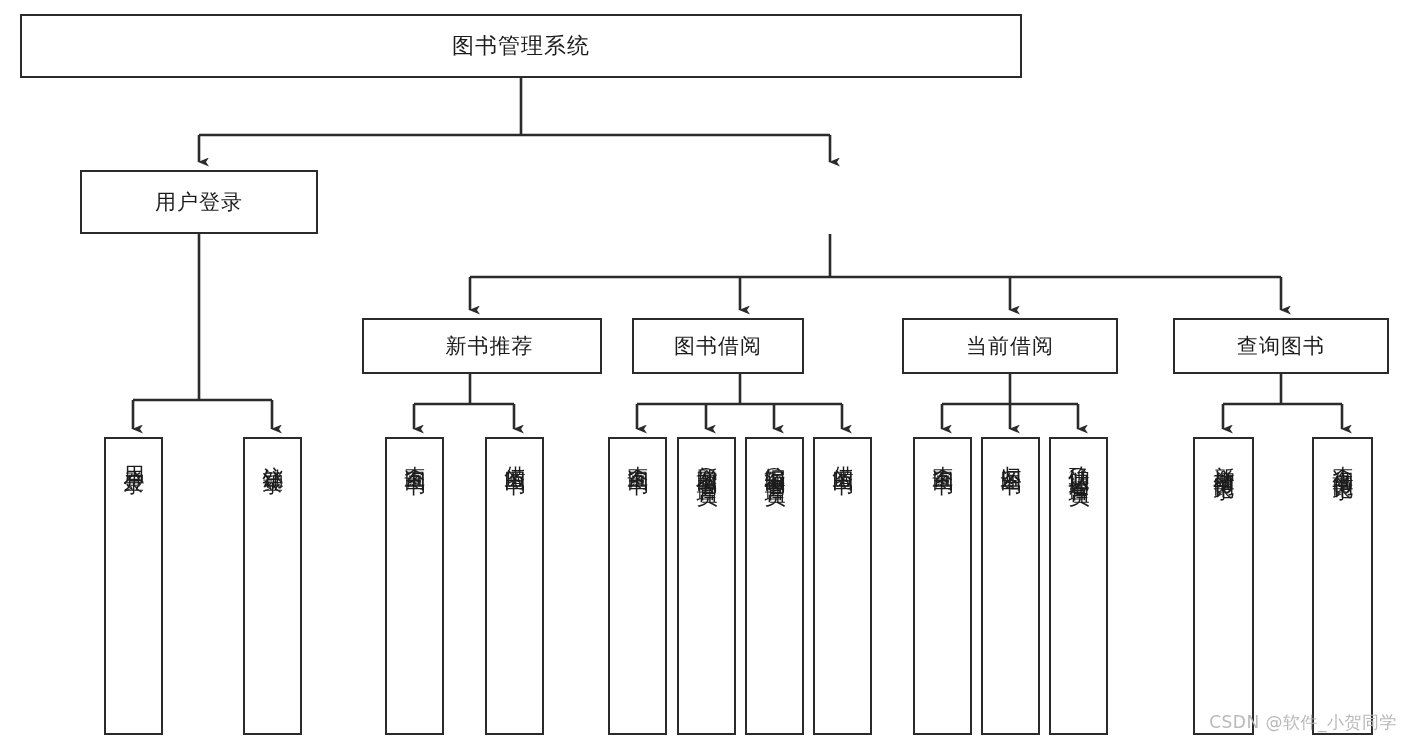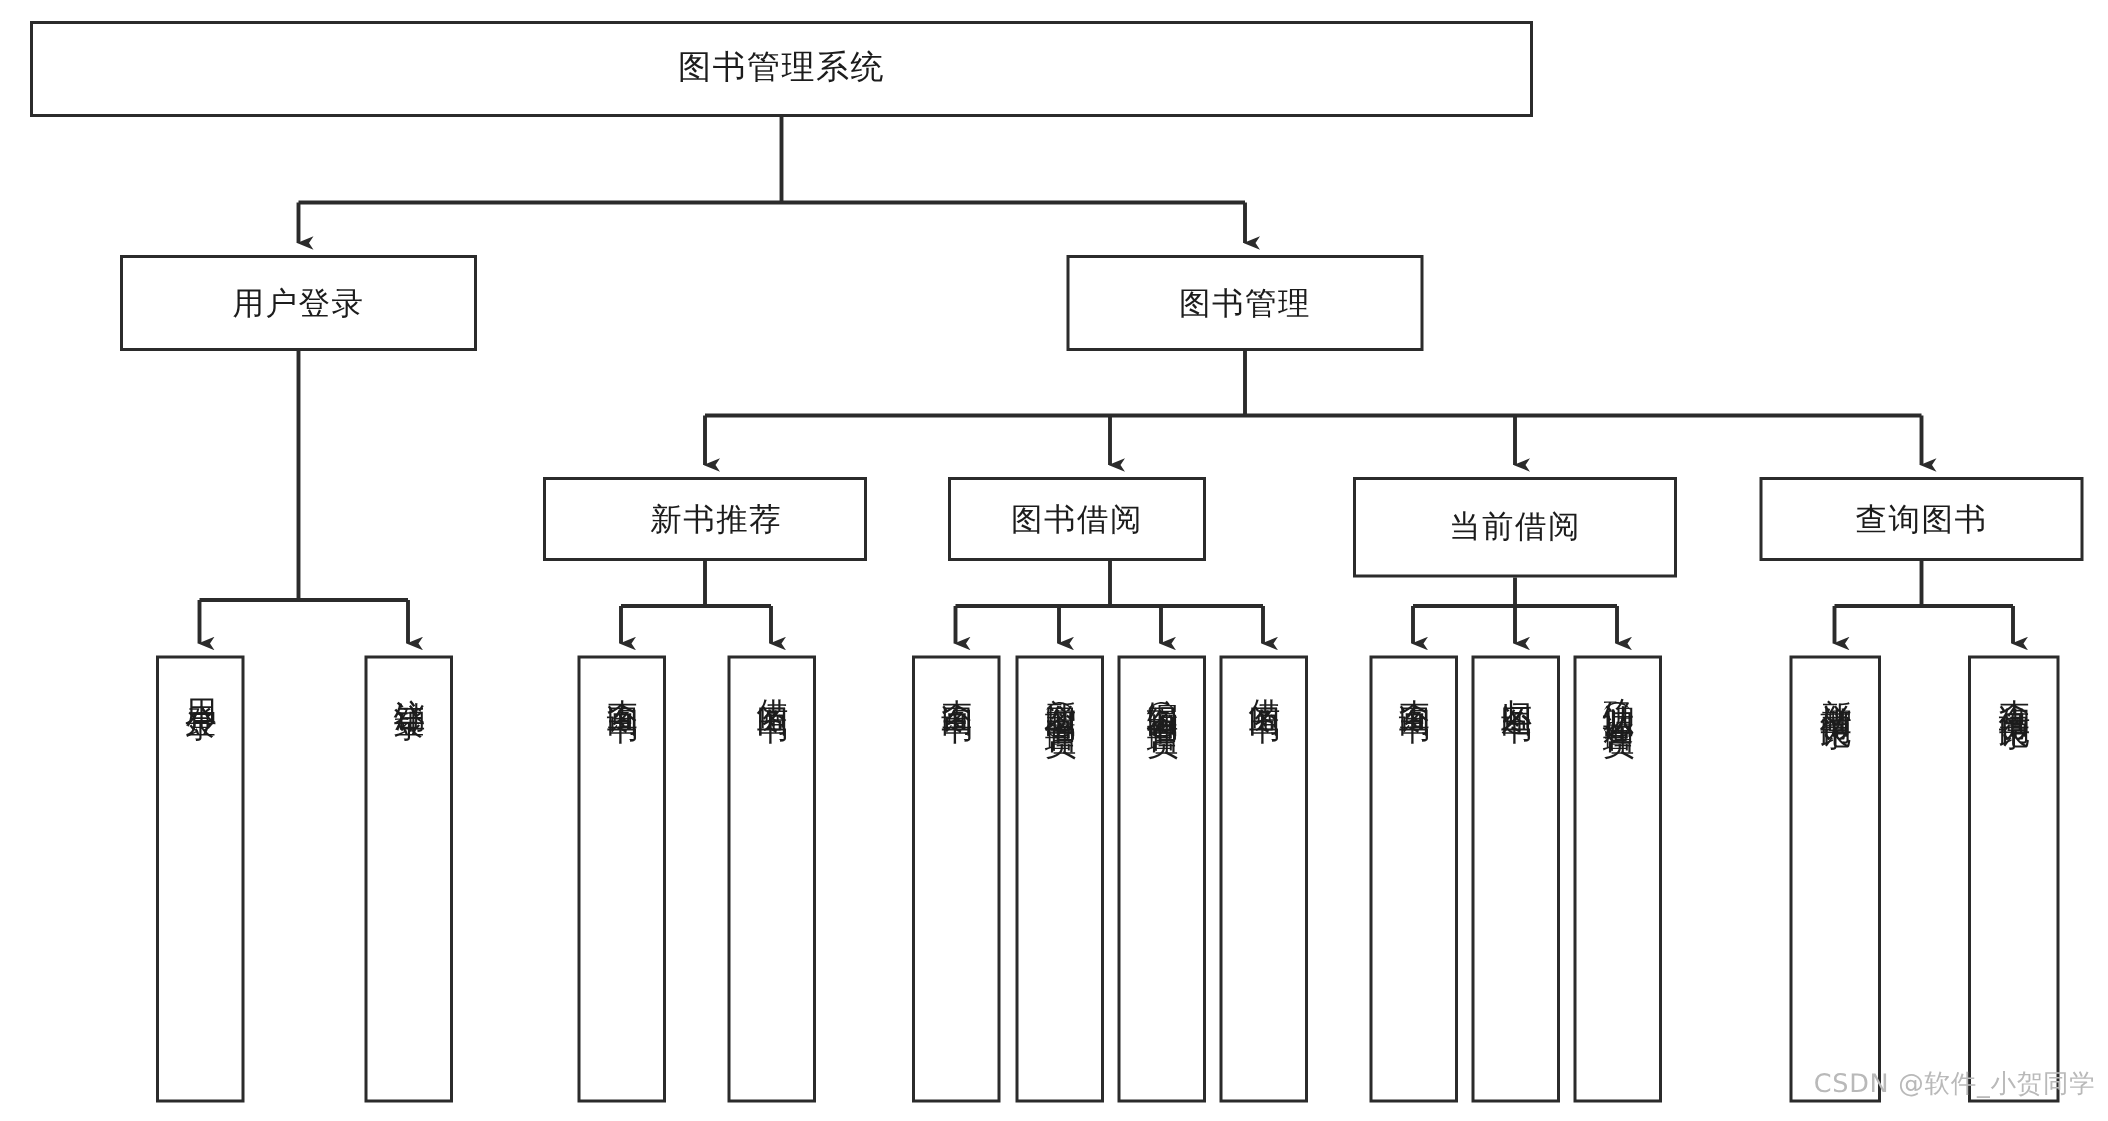--- a/index.html
+++ b/index.html
@@ -139,31 +139,28 @@
     </g>
   </svg>
 
   <div class="node horiz root" style="left:20px; top:14px; width:1002px; height:64px;">
     <span class="label">图书管理系统</span>
   </div>
 
   <div class="node horiz" style="left:80px; top:170px; width:238px; height:64px;">
     <span class="label">用户登录</span>
   </div>
-  <div class="node horiz" style="left:711px; top:170px; width:238px; height:64px;">
-    <span class="label">图书管理</span>
-  </div>
-
-  <div class="node horiz" style="left:362px; top:318px; width:216px; height:56px;padding-left:15px;">
+
+  <div class="node horiz" style="left:362px; top:318px; width:240px; height:56px;padding-left:15px;">
     <span class="label">新书推荐</span>
   </div>
   <div class="node horiz" style="left:632px; top:318px; width:172px; height:56px;">
     <span class="label">图书借阅</span>
   </div>
-  <div class="node horiz" style="left:902px; top:318px; width:216px; height:67px;">
+  <div class="node horiz" style="left:902px; top:318px; width:216px; height:56px;">
     <span class="label">当前借阅</span>
   </div>
   <div class="node horiz" style="left:1173px; top:318px; width:216px; height:56px;">
     <span class="label">查询图书</span>
   </div>
 
   <div class="node vert" style="left:104px; top:437px; width:59px; height:298px;">
     <span class="label">用户登录</span>
   </div>
   <div class="node vert" style="left:243px; top:437px; width:59px; height:298px;">

